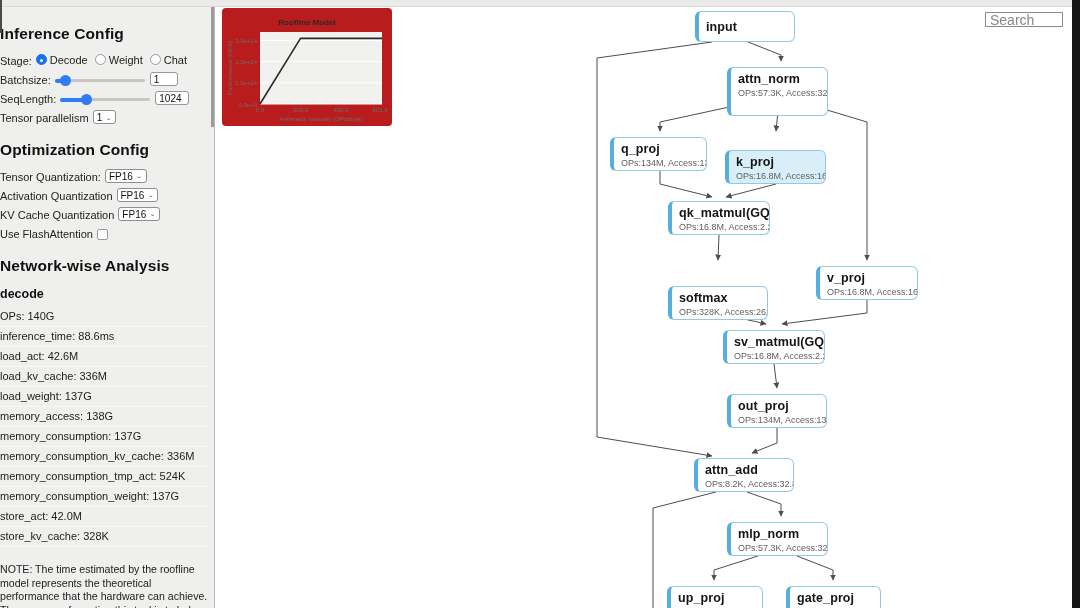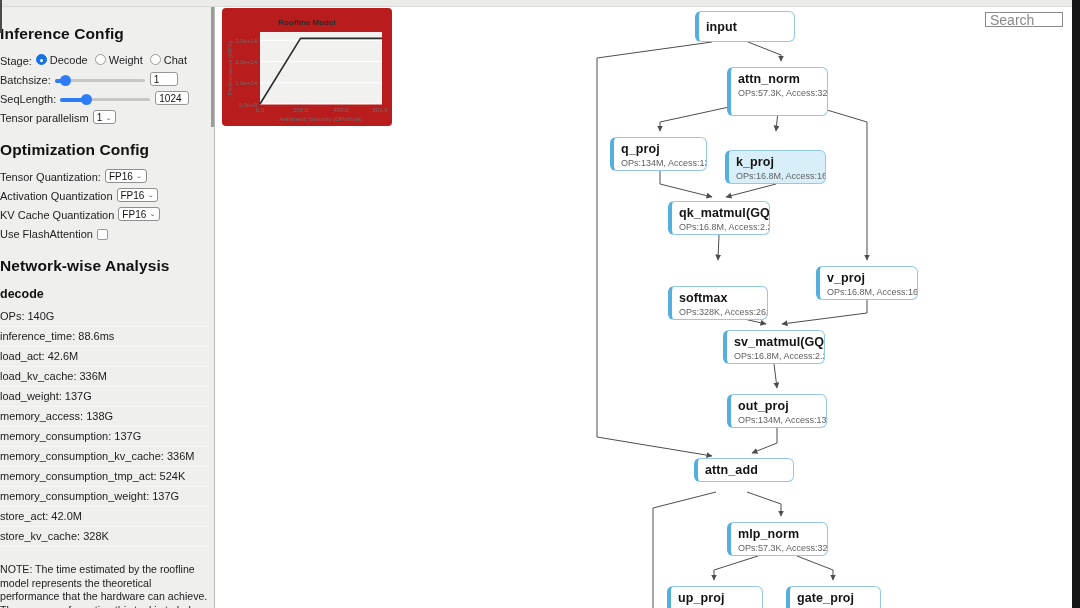--- a/index.html
+++ b/index.html
@@ -251,21 +251,21 @@
         <span class="ns">OPs:16.8M, Access:16.8M</span>
       </div>
       <div class="node" style="left: 723px; top: 330px; width: 102px; height: 34px;">
         <span class="nt">sv_matmul(GQA)</span>
         <span class="ns">OPs:16.8M, Access:2.2M</span>
       </div>
       <div class="node" style="left: 727px; top: 394px; width: 100px; height: 34px;">
         <span class="nt">out_proj</span>
         <span class="ns">OPs:134M, Access:134M</span>
       </div>
-      <div class="node" style="left: 694px; top: 458px; width: 100px; height: 24px;">
+      <div class="node" style="left: 694px; top: 458px; width: 100px; height: 34px;">
         <span class="nt">attn_add</span>
         <span class="ns">OPs:8.2K, Access:32.8K</span>
       </div>
       <div class="node" style="left: 727px; top: 522px; width: 101px; height: 34px;">
         <span class="nt">mlp_norm</span>
         <span class="ns">OPs:57.3K, Access:32.8K</span>
       </div>
       <div class="node" style="left: 667px; top: 586px; width: 96px; height: 34px;">
         <span class="nt">up_proj</span>
         <span class="ns">OPs:470M, Access:470M</span>

